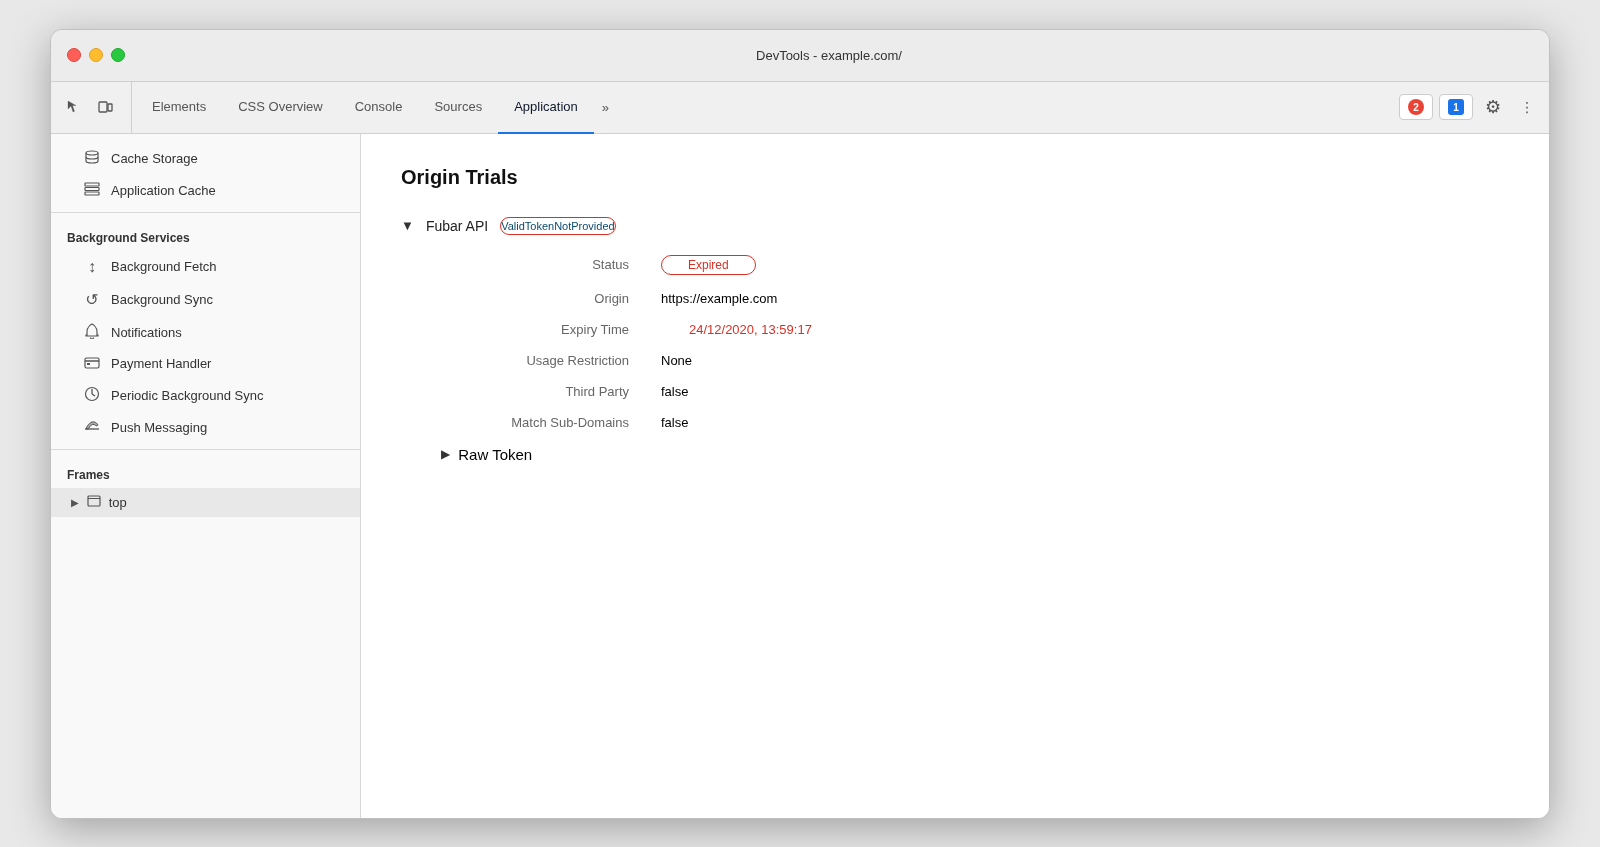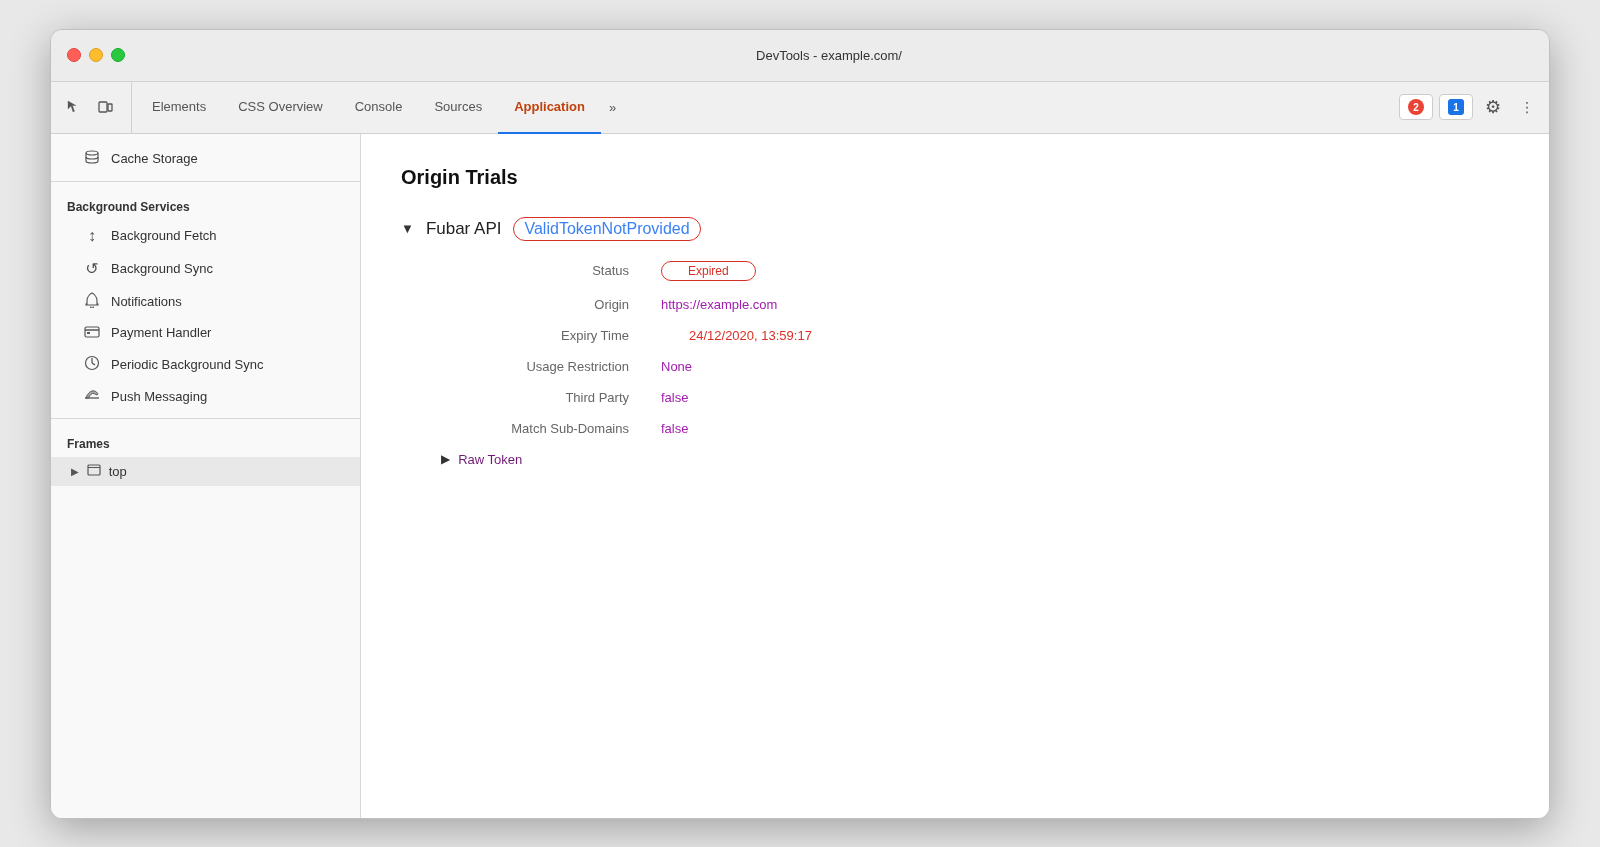--- a/index.html
+++ b/index.html
@@ -107,23 +107,23 @@
       padding: 0 16px;
       font-size: 13px;
       color: #555;
       cursor: pointer;
       border-bottom: 2px solid transparent;
       margin-bottom: -1px;
       white-space: nowrap;
     }
 
     .toolbar-tab.active {
-      color: #c2410c;
+      color: #0f172a;
       border-bottom: 2px solid #1a73e8;
-      font-weight: 700;
+      font-weight: 400;
     }
 
     .toolbar-more {
       display: flex;
       align-items: center;
       padding: 0 8px;
       font-size: 13px;
       color: #555;
       cursor: pointer;
     }
@@ -274,33 +274,33 @@
       margin-bottom: 20px;
     }
 
     .trial-toggle {
       font-size: 13px;
       color: #333;
       cursor: pointer;
     }
 
     .trial-name {
-      font-size: 17px;
+      font-size: 14px;
       color: #222;
       font-weight: 500;
       text-align: right;
     }
 
     .trial-badge {
       display: inline-block;
-      padding: 2px 10px;
+      padding: 2px 0;
       border: 1.5px solid #d93025;
       border-radius: 12px;
-      color: #3b82f6;
-      font-size: 16px;
+      color: #0c4a6e;
+      font-size: 11px;
       font-weight: 500;
     }
 
     
     .detail-table {
       margin-left: 40px;
     }
 
     .detail-row {
       display: flex;
@@ -312,21 +312,21 @@
       width: 220px;
       text-align: right;
       font-size: 13px;
       color: #666;
       flex-shrink: 0;
       padding-right: 32px;
     }
 
     .detail-value {
       font-size: 13px;
-      color: #a21caf;
+      color: #000000;
     }
 
     .detail-value.red { color: #d93025; margin-left: 28px; }
 
     .status-badge {
       display: inline-block;
       padding: 2px 26px;
       border: 1.5px solid #d93025;
       border-radius: 12px;
       color: #d93025;
@@ -340,22 +340,22 @@
       cursor: pointer;
       margin-top: 8px;
     }
 
     .raw-token-toggle {
       font-size: 12px;
       color: #333;
     }
 
     .raw-token-label {
-      font-size: 13px;
-      color: #701a75;
+      font-size: 15px;
+      color: #000000;
     }
   </style>
 </head>
 <body>
 
 <div class="window">
 
   <div class="titlebar">
     <div class="traffic-lights">
       <div class="traffic-light close"></div>
@@ -419,20 +419,30 @@
         <span class="sidebar-icon">
           <svg width="16" height="16" viewBox="0 0 16 16" fill="none">
             <ellipse cx="8" cy="4" rx="6" ry="2" stroke="#555" stroke-width="1.2" fill="none"></ellipse>
             <path d="M2 4v4c0 1.1 2.7 2 6 2s6-.9 6-2V4" stroke="#555" stroke-width="1.2" fill="none"></path>
             <path d="M2 8v4c0 1.1 2.7 2 6 2s6-.9 6-2V8" stroke="#555" stroke-width="1.2" fill="none"></path>
           </svg>
         </span>
         <span class="sidebar-item-label">Cache Storage</span>
       </div>
 
+      <div class="sidebar-item">
+        <span class="sidebar-icon">
+          <svg width="16" height="14" viewBox="0 0 16 14" fill="none">
+            <rect x="1" y="1" width="14" height="3" rx="0.5" stroke="#555" stroke-width="1.2" fill="none"></rect>
+            <rect x="1" y="5.5" width="14" height="3" rx="0.5" stroke="#555" stroke-width="1.2" fill="none"></rect>
+            <rect x="1" y="10" width="14" height="3" rx="0.5" stroke="#555" stroke-width="1.2" fill="none"></rect>
+          </svg>
+        </span>
+        <span class="sidebar-item-label">Application Cache</span>
+      </div>
 
       <div class="sidebar-divider"></div>
 
       <div class="sidebar-section-header">Background Services</div>
 
       <div class="sidebar-item">
         <span class="sidebar-icon" style="font-size:16px;color:#555;">↕</span>
         <span class="sidebar-item-label">Background Fetch</span>
       </div>
 

